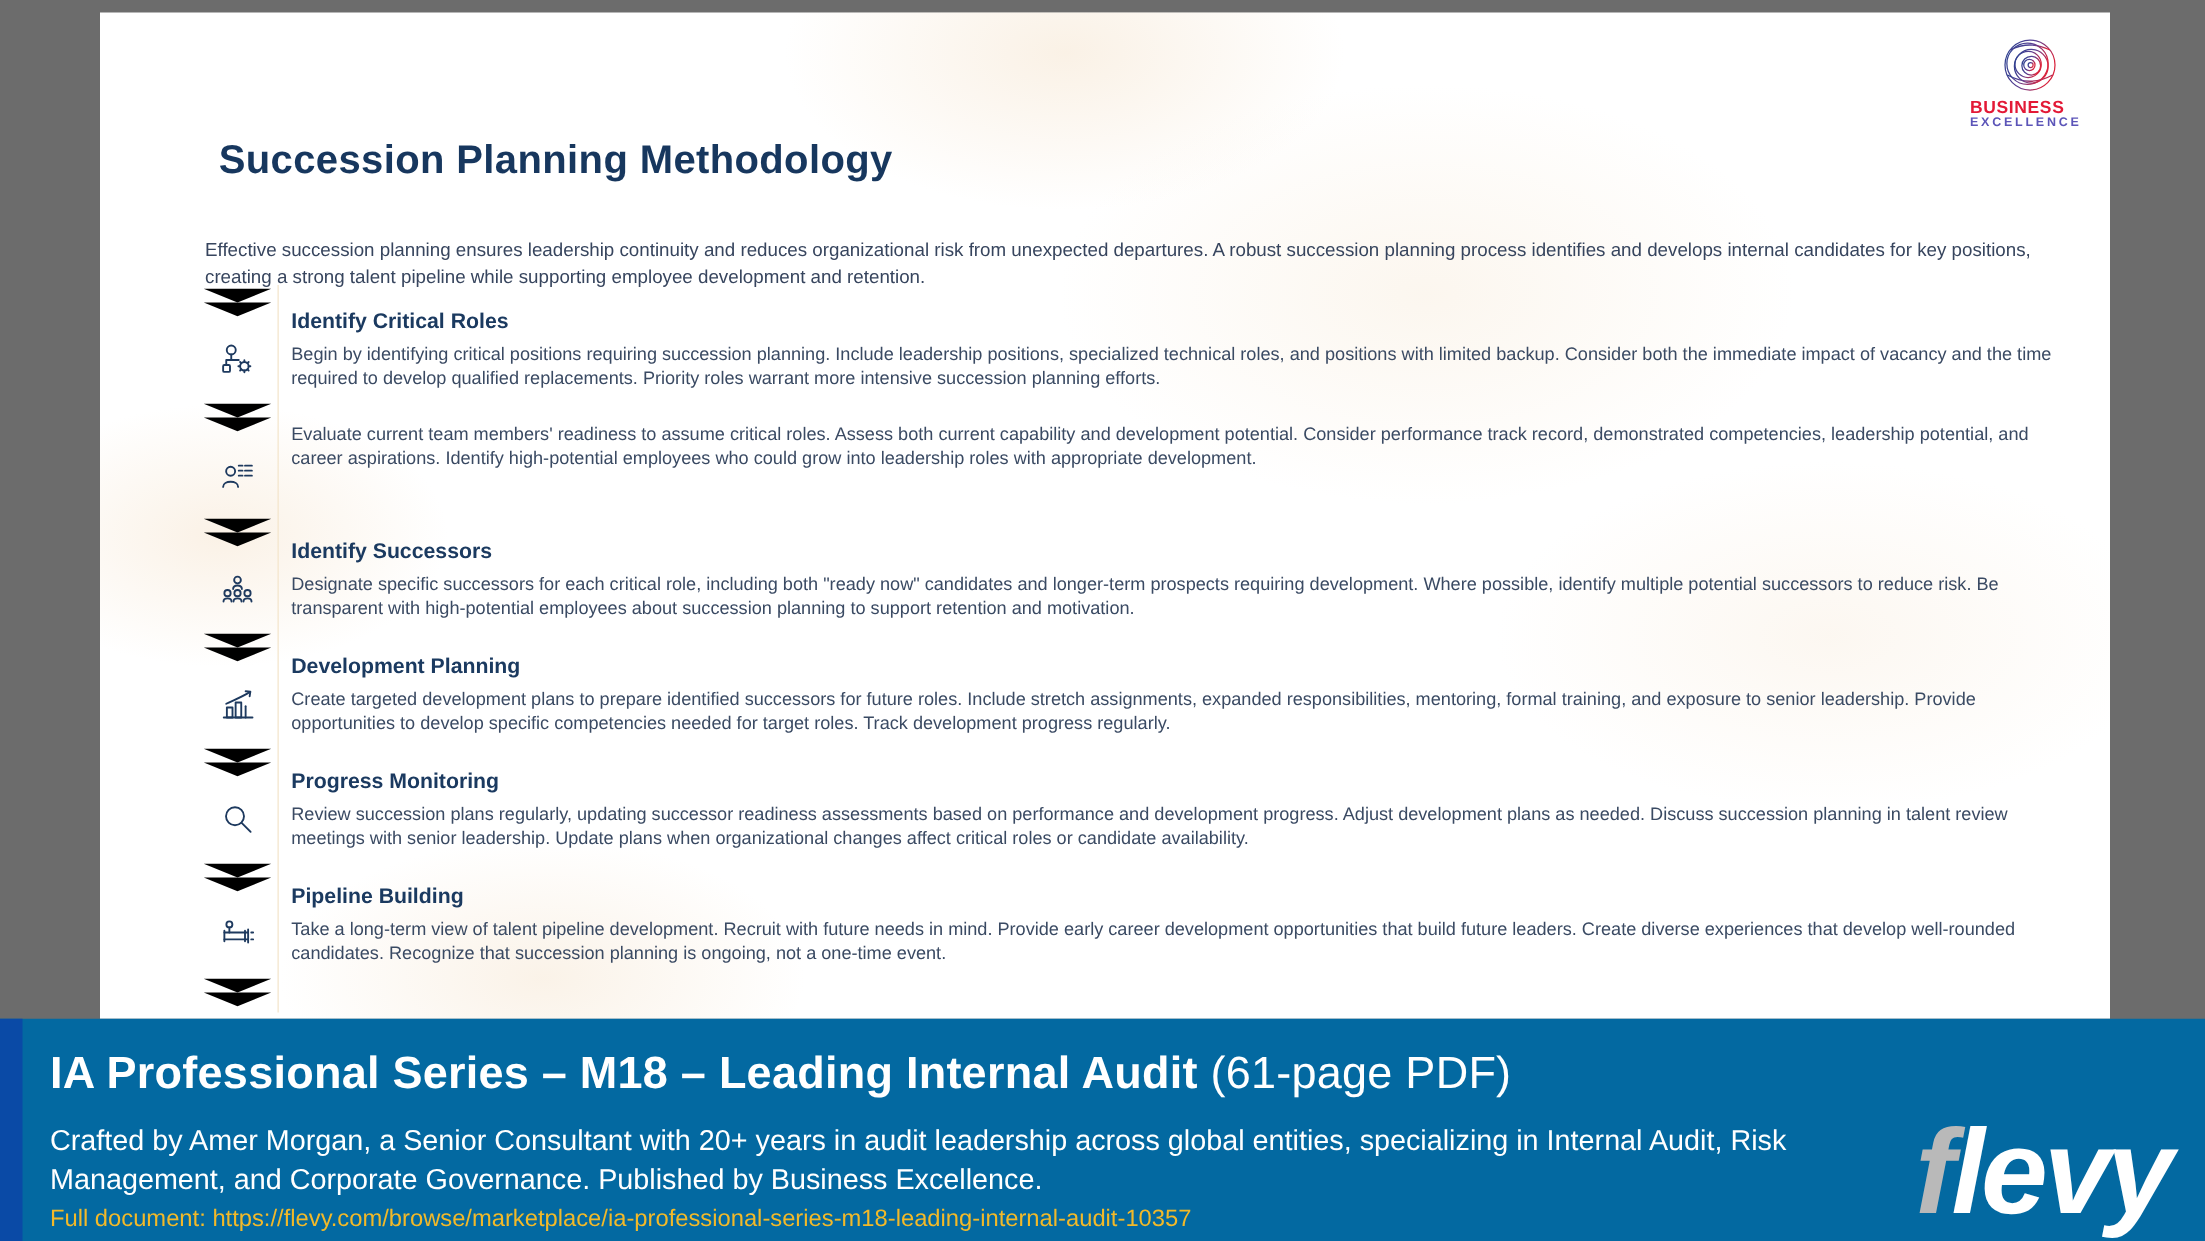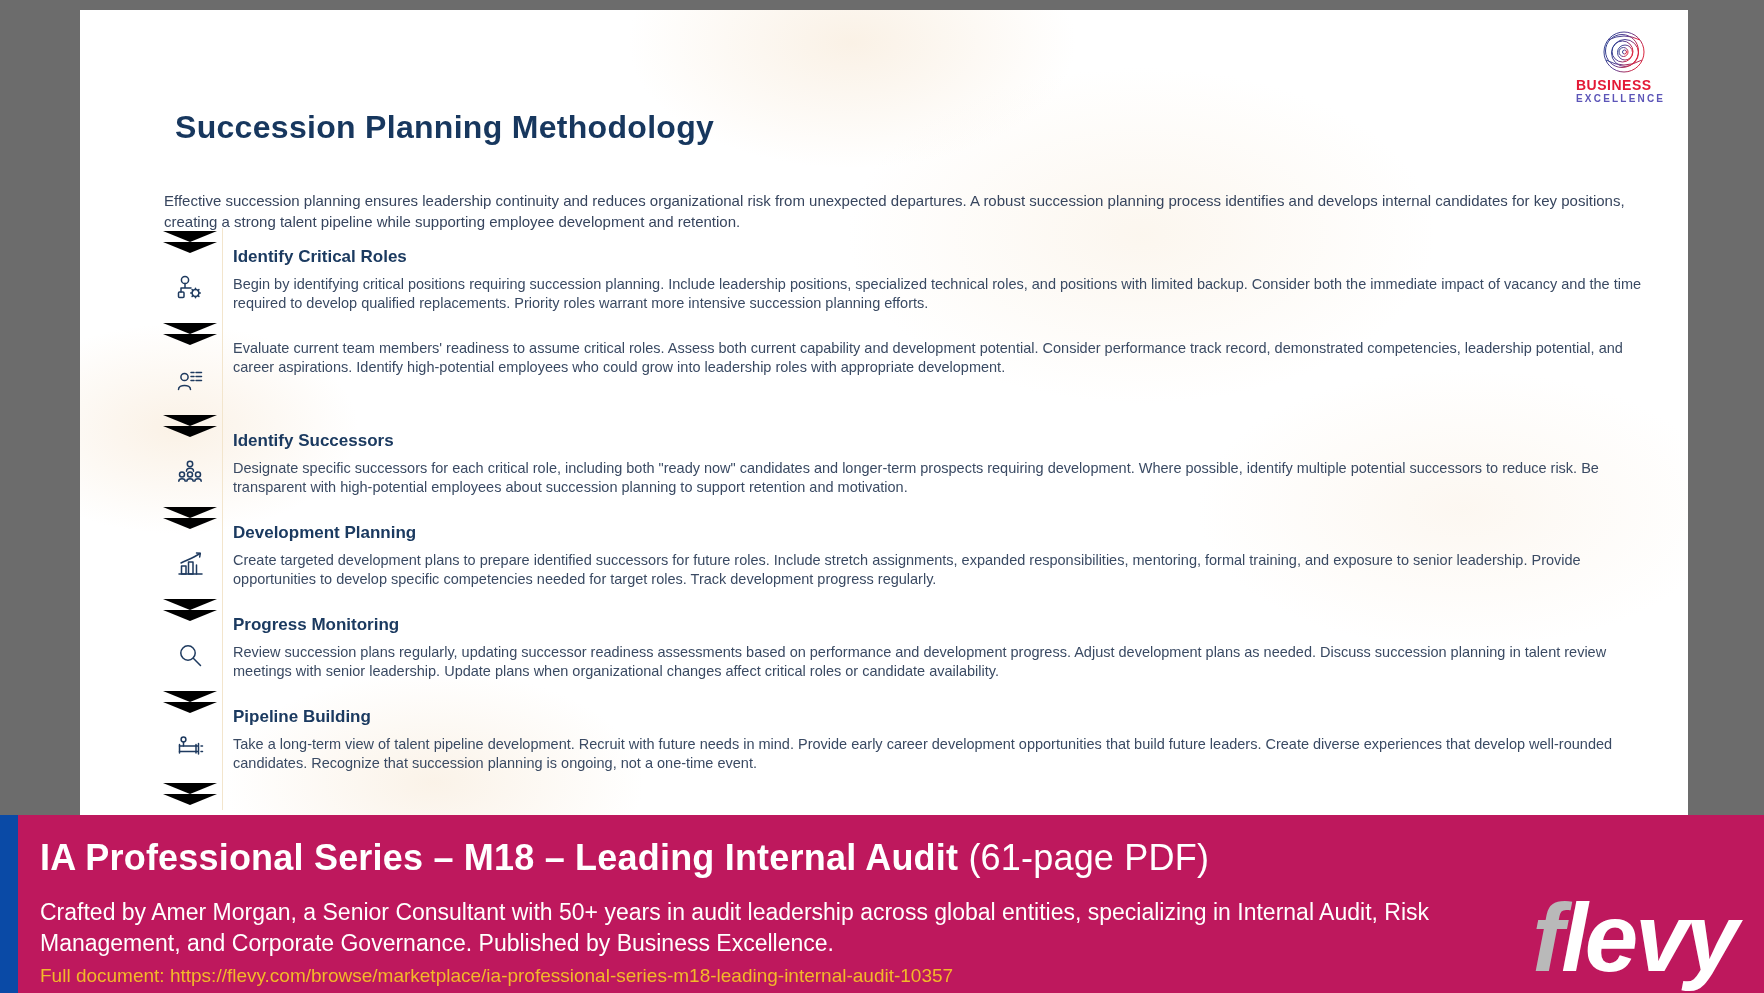--- a/index.html
+++ b/index.html
@@ -41,21 +41,21 @@
   .chevron { position:absolute; left:81px; width:58px; height:30px; }
   .icon-box { position:absolute; left:95px; width:30px; height:30px; }
 
   
   .steps { position:absolute; left:153px; top:237px; width:1410px; }
   .step { margin-bottom:25px; min-height:67px; }
   .step-title { font-size:17px; font-weight:bold; color:#1b3a60; margin-bottom:8px; }
   .step-body { font-size:14.5px; line-height:19px; color:#3a4a63; }
 
   
-  .banner { position:absolute; left:0; bottom:0; width:1764px; height:178px; background:#be185d; }
+  .banner { position:absolute; left:0; bottom:0; width:1764px; height:178px; background:#0369a1; }
   .banner-edge { position:absolute; left:0; top:0; width:18px; height:178px; background:#0a4aa6; }
   .banner-title {
     position:absolute; left:40px; top:22px;
     font-size:36px; font-weight:bold; color:#ffffff; letter-spacing:0.2px;
     white-space:nowrap;
   }
   .banner-title .suffix { font-weight:normal; }
   .banner-desc {
     position:absolute; left:40px; top:82px; width:1470px;
     font-size:23px; line-height:31px; color:#ffffff;
@@ -221,18 +221,18 @@
       <div class="step">
         <div class="step-title">Pipeline Building</div>
         <div class="step-body">Take a long-term view of talent pipeline development. Recruit with future needs in mind. Provide early career development opportunities that build future leaders. Create diverse experiences that develop well-rounded candidates. Recognize that succession planning is ongoing, not a one-time event.</div>
       </div>
     </div>
   </div>
 
   <div class="banner">
     <div class="banner-edge"></div>
     <div class="banner-title"><span>IA Professional Series – M18 – Leading Internal Audit</span><span class="suffix"> (61-page PDF)</span></div>
-    <div class="banner-desc">Crafted by Amer Morgan, a Senior Consultant with 50+ years in audit leadership across global entities, specializing in Internal Audit, Risk Management, and Corporate Governance. Published by Business Excellence.</div>
+    <div class="banner-desc">Crafted by Amer Morgan, a Senior Consultant with 20+ years in audit leadership across global entities, specializing in Internal Audit, Risk Management, and Corporate Governance. Published by Business Excellence.</div>
     <div class="banner-link"><span>Full document: </span><a href="#">https://flevy.com/browse/marketplace/ia-professional-series-m18-leading-internal-audit-10357</a></div>
     <div class="flevy"><span class="f-gray">f</span><span class="f-white">levy</span></div>
   </div>
 
 </div>
 
 </body></html>

